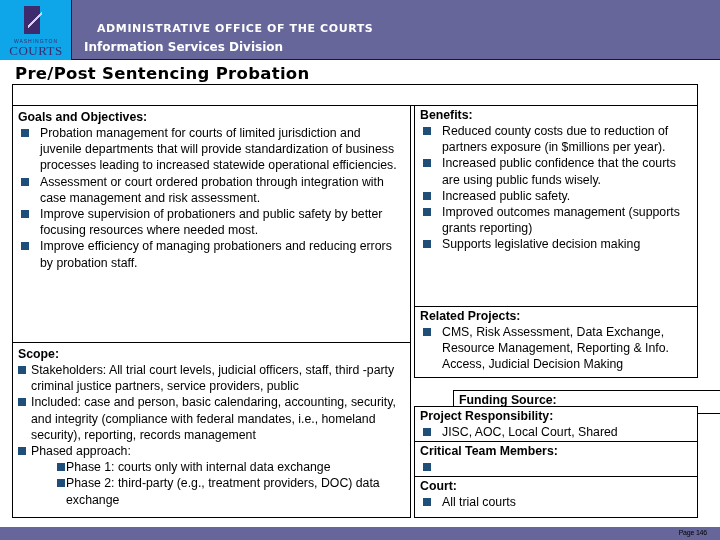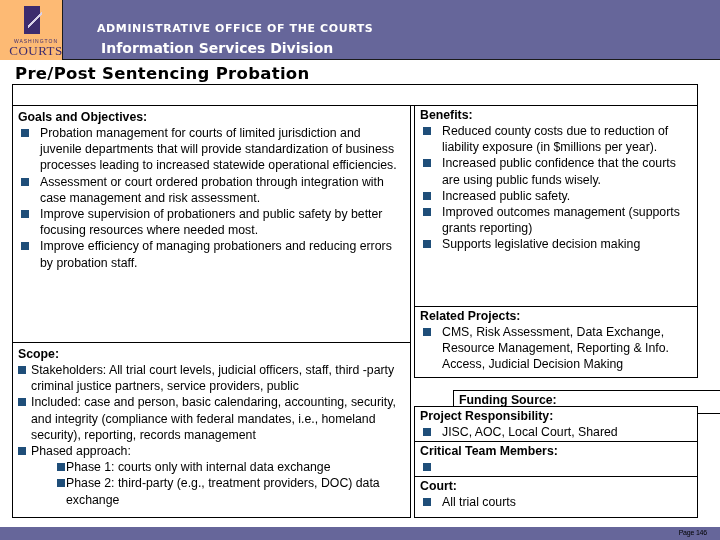--- a/index.html
+++ b/index.html
@@ -1,26 +1,26 @@
 <!DOCTYPE html>
 <html><head>
 <meta charset="utf-8">
 <style>
   * { box-sizing: border-box; margin: 0; padding: 0; }
   html, body { width: 720px; height: 540px; overflow: hidden; background: #ffffff; }
   body { position: relative; font-family: "Liberation Sans", sans-serif; color: #000; }
 
   .header { position: absolute; left: 0; top: 0; width: 720px; height: 60px; background: #66669a; border-bottom: 1px solid #1a1a1a; }
-  .logo { position: absolute; left: 0; top: 0; width: 63px; height: 60px; background: #fdba74; border-right: 1px solid #1a1a1a; }
+  .logo { position: absolute; left: 0; top: 0; width: 72px; height: 60px; background: #0ea5e9; border-right: 1px solid #1a1a1a; }
   .logo-mark { position: absolute; left: 24px; top: 6px; width: 16px; height: 28px; background: #3d2b6e; }
   .logo-mark::after { content: ""; position: absolute; left: 4px; top: 4px; width: 14px; height: 20px; background: linear-gradient(135deg, transparent 45%, #d8d0e8 46%, #d8d0e8 54%, transparent 55%); }
   .logo-state { position: absolute; left: 6px; top: 38px; width: 60px; font-size: 5px; letter-spacing: 1px; color: #3d2b6e; text-align: center; }
   .logo-courts { position: absolute; left: 6px; top: 43px; width: 60px; font-family: "Liberation Serif", serif; font-size: 13px; color: #3d2b6e; text-align: center; letter-spacing: 0.5px; }
   .header-line1 { position: absolute; left: 97px; top: 22px; font-family: "DejaVu Sans", sans-serif; font-size: 11px; font-weight: bold; color: #ffffff; letter-spacing: 0.6px; }
-  .header-line2 { position: absolute; left: 101px; top: 40px; font-family: "DejaVu Sans", sans-serif; font-size: 14px; font-weight: bold; color: #ffffff; }
+  .header-line2 { position: absolute; left: 84px; top: 40px; font-family: "DejaVu Sans", sans-serif; font-size: 12px; font-weight: bold; color: #ffffff; }
 
   .page-title { position: absolute; left: 15px; top: 64px; font-family: "DejaVu Sans", sans-serif; font-size: 16.5px; font-weight: bold; color: #000; letter-spacing: 0.3px; }
 
   .project-row { position: absolute; left: 12px; top: 84px; width: 686px; height: 22px; border: 1px solid #000; }
   .project-cell-main { position: absolute; left: 0; top: 0; width: 545px; height: 20px; border-right: 1px solid #b91c1c; padding: 3px 4px; font-size: 12px; margin-top: 45px; }
   .project-cell-main b { font-weight: bold; }
 
   .box { position: absolute; border: 1px solid #000; background: #fff; padding: 3px 5px 0 5px; font-size: 12.3px; line-height: 16.2px; }
   .box h3 { font-size: 12.3px; font-weight: bold; line-height: 16px; }
   .box ul { list-style: none; }
@@ -86,21 +86,21 @@
     <li class="tight"><span class="bullet"></span><span>Phased approach:</span></li>
     <li class="sub"><span class="bullet"></span><span>Phase 1: courts only with internal data exchange</span></li>
     <li class="sub"><span class="bullet"></span><span>Phase 2: third-party (e.g., treatment providers, DOC) data exchange</span></li>
   </ul>
 </div>
 
 <div class="box rbox benefits-box">
   <h3>Benefits:</h3>
   <ul>
     <li><span class="bullet"></span></li>
-    <li><span class="bullet"></span><span>Reduced county costs due to reduction of liability exposure (in $millions per year).</span></li>
+    <li><span class="bullet"></span><span>Reduced county costs due to reduction of partners exposure (in $millions per year).</span></li>
     <li><span class="bullet"></span><span>Increased public confidence that the courts are using public funds wisely.</span></li>
     <li><span class="bullet"></span><span>Increased public safety.</span></li>
     <li><span class="bullet"></span><span>Improved outcomes management (supports grants reporting)</span></li>
     <li><span class="bullet"></span><span>Supports legislative decision making</span></li>
   </ul>
 </div>
 
 <div class="box rbox related-box">
   <h3>Related Projects:</h3>
   <ul>

